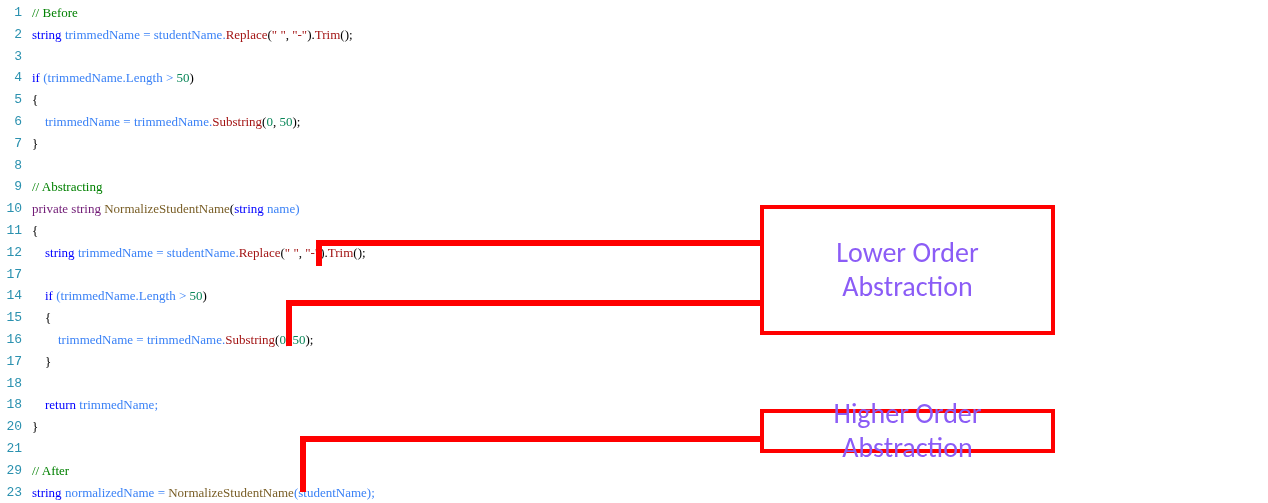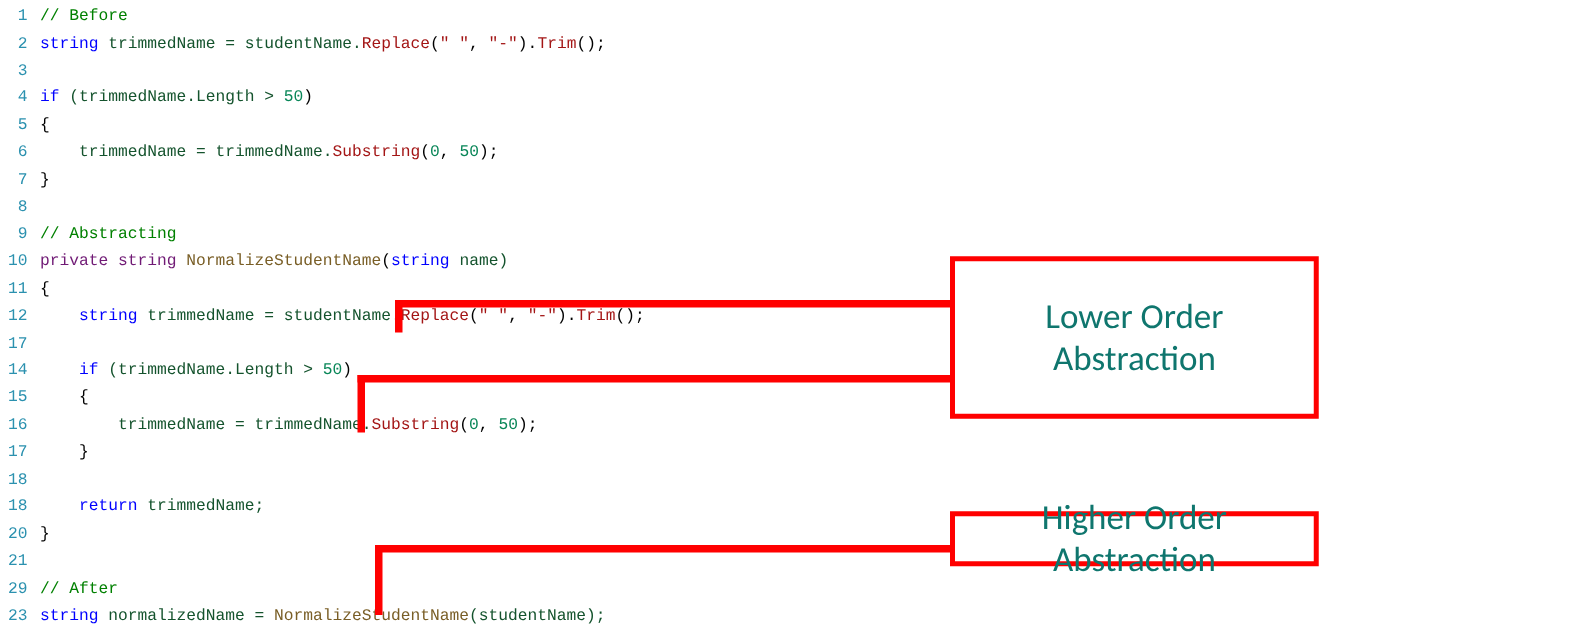--- a/index.html
+++ b/index.html
@@ -21,38 +21,38 @@
     padding-top: 2px;
   }
   .gutter {
     width: 32px;
     text-align: right;
     color: #2b91af;
     padding-right: 10px;
     user-select: none;
   }
   .gutter .ln { height: 21.8px; }
-  .code { flex: 1; }
+  .code { flex: 1; font-family: Liberation Serif, serif; }
   .line { height: 21.8px; white-space: pre; }
   .tok-comment { color: #008000; }
   .tok-keyword { color: #0000ff; }
   .tok-type    { color: #0000ff; }
-  .tok-ident   { color: #14532d; }
+  .tok-ident   { color: #3b82f6; }
   .tok-method  { color: #795e26; }
   .tok-methodred { color: #a31515; }
   .tok-decl    { color: #701a75; }
   .tok-string  { color: #a31515; }
   .tok-number  { color: #098658; }
   .tok-punct   { color: #000; }
 
   .annotation {
     position: absolute;
     border: 4px solid #ff0000;
     background: #fff;
-    color: #0f766e;
+    color: #8b5cf6;
     font-family: Calibri, Arial, sans-serif;
     font-size: 28px;
     line-height: 1.2;
     text-align: center;
     display: flex;
     align-items: center;
     justify-content: center;
     padding: 6px 10px;
   }
   .connector {

